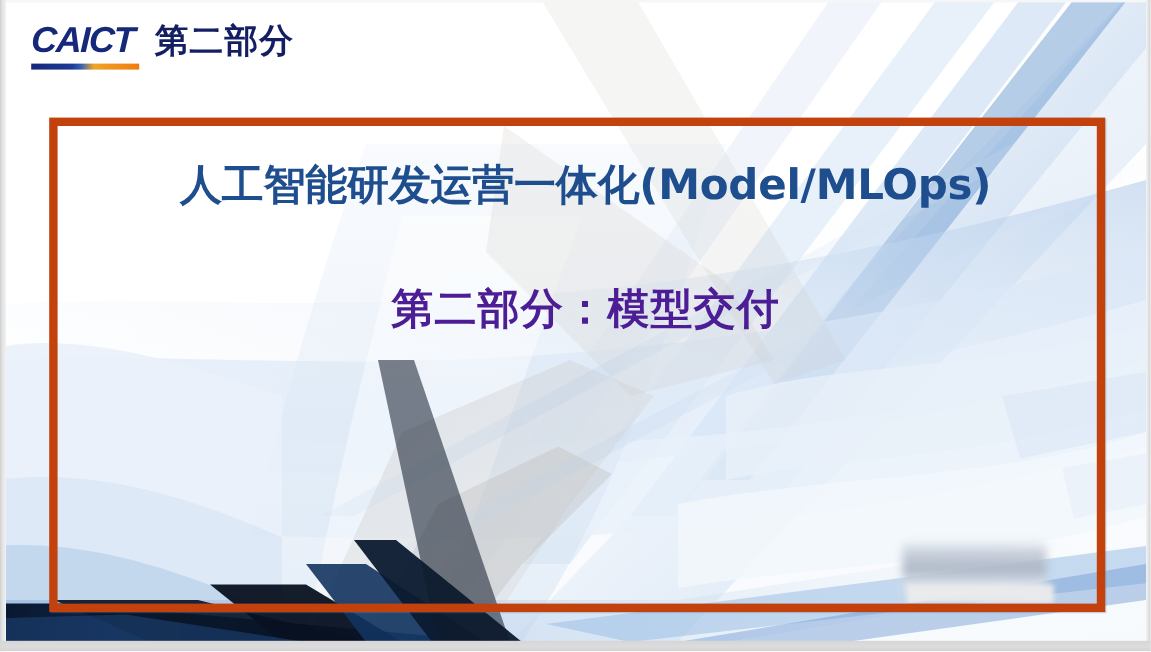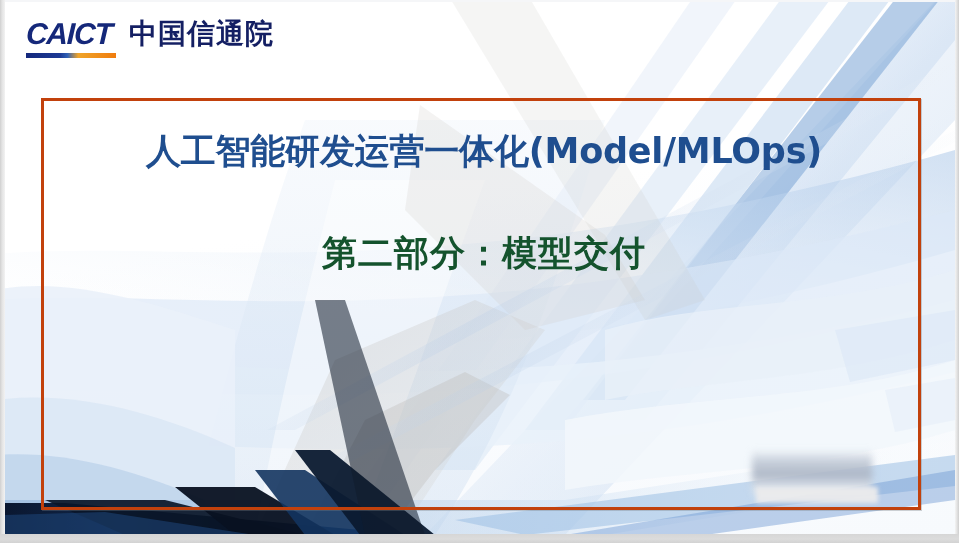--- a/index.html
+++ b/index.html
@@ -84,21 +84,21 @@
     margin-top: 1px;
   }
 
   
   .frame {
     position: absolute;
     left: 41px;
     top: 98px;
     width: 880px;
     height: 412px;
-    border: 3px solid #c2410c;
+    border: 7px solid #c2410c;
     box-sizing: border-box;
     z-index: 30;
     box-shadow: 1px 1px 0 rgba(120,125,132,0.35);
   }
 
   .text-block {
     position: absolute;
     left: 0;
     top: 0;
     width: 880px;
@@ -117,21 +117,21 @@
     padding-top: 27px;
     letter-spacing: -0.2px;
     white-space: nowrap;
   }
   .title .line2 { display: block; }
 
   .subtitle {
     font-family: "DejaVu Sans", "Liberation Sans", sans-serif;
     font-weight: bold;
     font-size: 35px;
-    color: #14532d;
+    color: #4c1d95;
     margin: 0;
     padding-top: 56px;
     letter-spacing: 1px;
   }
 
   
   .blur-box {
     position: absolute;
     left: 752px;
     top: 450px;
@@ -267,21 +267,21 @@
   </div>
 
   <div class="blur-box"></div>
   <div class="blur-box-2"></div>
 
   <div class="logo">
     <div class="logo-mark">
       <div class="logo-word">CAICT</div>
       <div class="logo-bar"></div>
     </div>
-    <div class="logo-cn">中国信通院</div>
+    <div class="logo-cn">第二部分</div>
   </div>
 
   <div class="frame">
     <div class="text-block">
       <div class="title">
         <span>人工智能研发运营一体化(Model/MLOps)</span>
       </div>
       <div class="subtitle">第二部分：模型交付</div>
     </div>
   </div>

